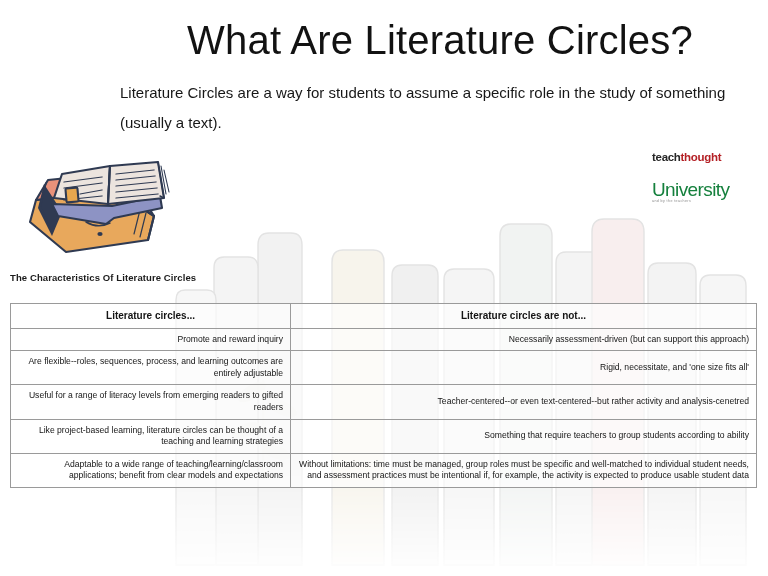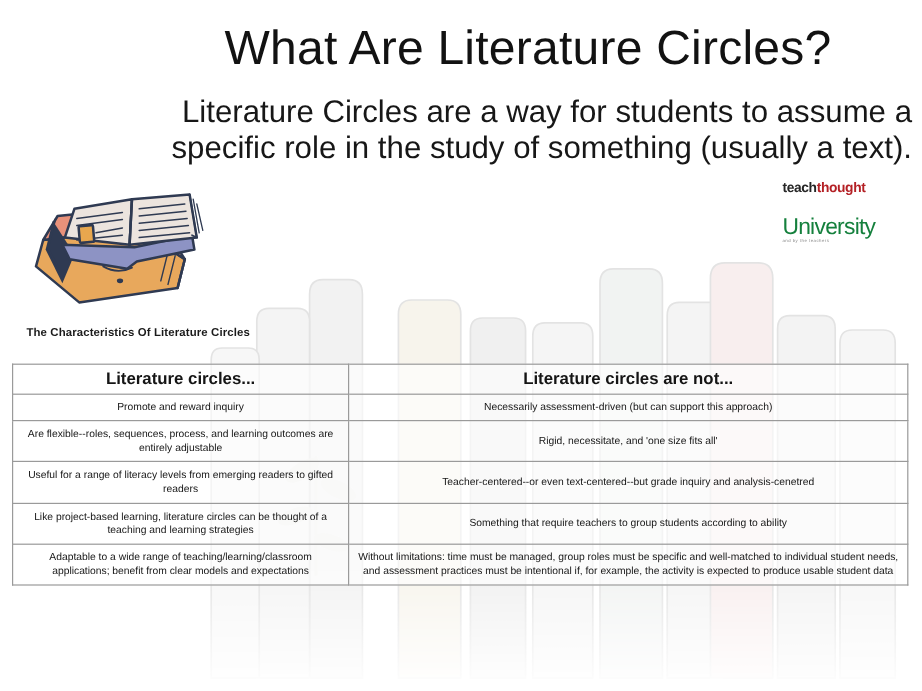--- a/index.html
+++ b/index.html
@@ -39,22 +39,22 @@
     letter-spacing: 0.2px;
     color: #121212;
     z-index: 3;
   }
 
   #slide-subtitle {
     position: absolute;
     left: 120px;
     top: 78px;
     width: 640px;
-    text-align: right;
-    font-size: 26px;
+    text-align: left;
+    font-size: 15px;
     line-height: 30px;
     font-weight: 400;
     color: #171717;
     z-index: 3;
   }
 
   
   #logo {
     position: absolute;
     right: 20px;
@@ -101,21 +101,20 @@
   
   #table-caption {
     position: absolute;
     left: 10px;
     top: 272px;
     font-size: 9.5px;
     font-weight: 700;
     color: #1b1b1b;
     letter-spacing: 0.1px;
     z-index: 3;
-    margin-left: 12px;
   }
 
   
   #characteristics-table {
     position: absolute;
     left: 10px;
     top: 303px;
     width: 746px;
     border-collapse: collapse;
     table-layout: fixed;
@@ -130,24 +129,24 @@
     border: 1px solid #9a9a9a;
     vertical-align: middle;
     font-size: 8.6px;
     line-height: 11.6px;
     color: #151515;
     padding: 5px 7px;
   }
   #characteristics-table th {
     text-align: center;
     font-weight: 700;
-    font-size: 14px;
+    font-size: 10px;
     padding: 6px 24px;
   }
-  #characteristics-table td { text-align: center; }
+  #characteristics-table td { text-align: right; }
   #characteristics-table tr { background: transparent; }
 </style>
 </head>
 <body>
 
 <svg id="watermark" viewBox="0 0 768 576" xmlns="http://www.w3.org/2000/svg">
   <defs>
     <linearGradient id="fadeOut" x1="0" y1="0" x2="0" y2="1">
       <stop offset="0%" stop-color="#ffffff" stop-opacity="1"></stop>
       <stop offset="82%" stop-color="#ffffff" stop-opacity="1"></stop>
@@ -257,21 +256,21 @@
     <tr>
       <td>Promote and reward inquiry</td>
       <td>Necessarily assessment-driven (but can support this approach)</td>
     </tr>
     <tr>
       <td>Are flexible--roles, sequences, process, and learning outcomes are entirely adjustable</td>
       <td>Rigid, necessitate, and 'one size fits all'</td>
     </tr>
     <tr>
       <td>Useful for a range of literacy levels from emerging readers to gifted readers</td>
-      <td>Teacher-centered--or even text-centered--but grade inquiry and analysis-cenetred</td>
+      <td>Teacher-centered--or even text-centered--but rather activity and analysis-cenetred</td>
     </tr>
     <tr>
       <td>Like project-based learning, literature circles can be thought of a teaching and learning strategies</td>
       <td>Something that require teachers to group students according to ability</td>
     </tr>
     <tr>
       <td>Adaptable to a wide range of teaching/learning/classroom applications; benefit from clear models and expectations</td>
       <td>Without limitations: time must be managed, group roles must be specific and well-matched to individual student needs, and assessment practices must be intentional if, for example, the activity is expected to produce usable student data</td>
     </tr>
   </tbody>

